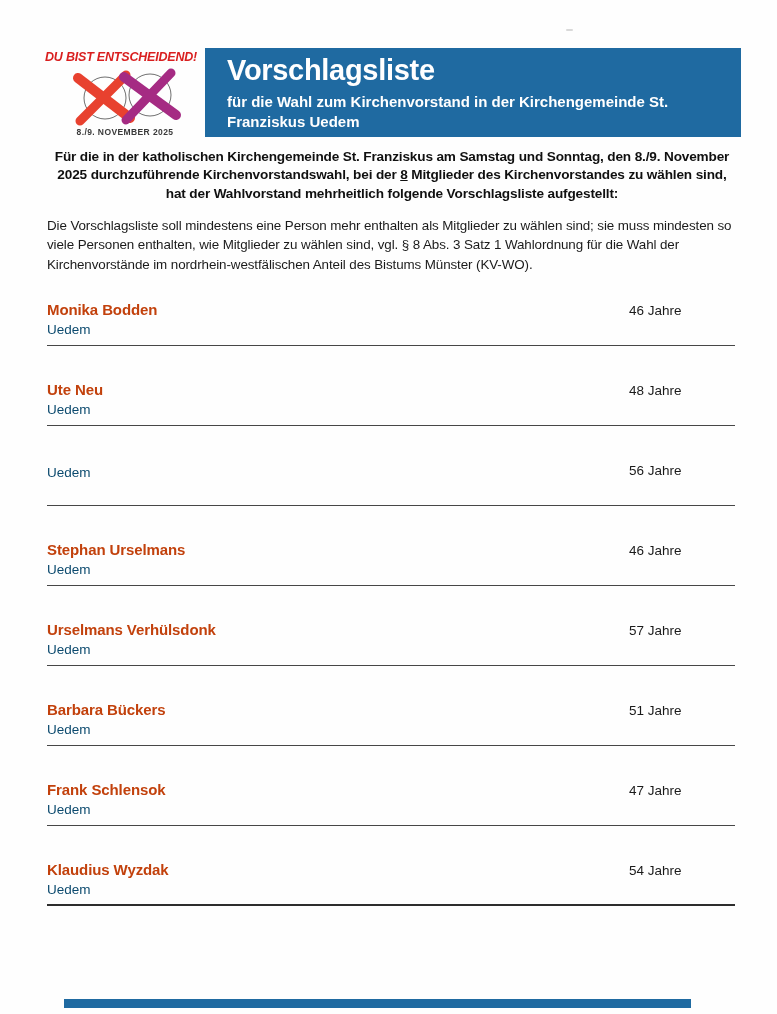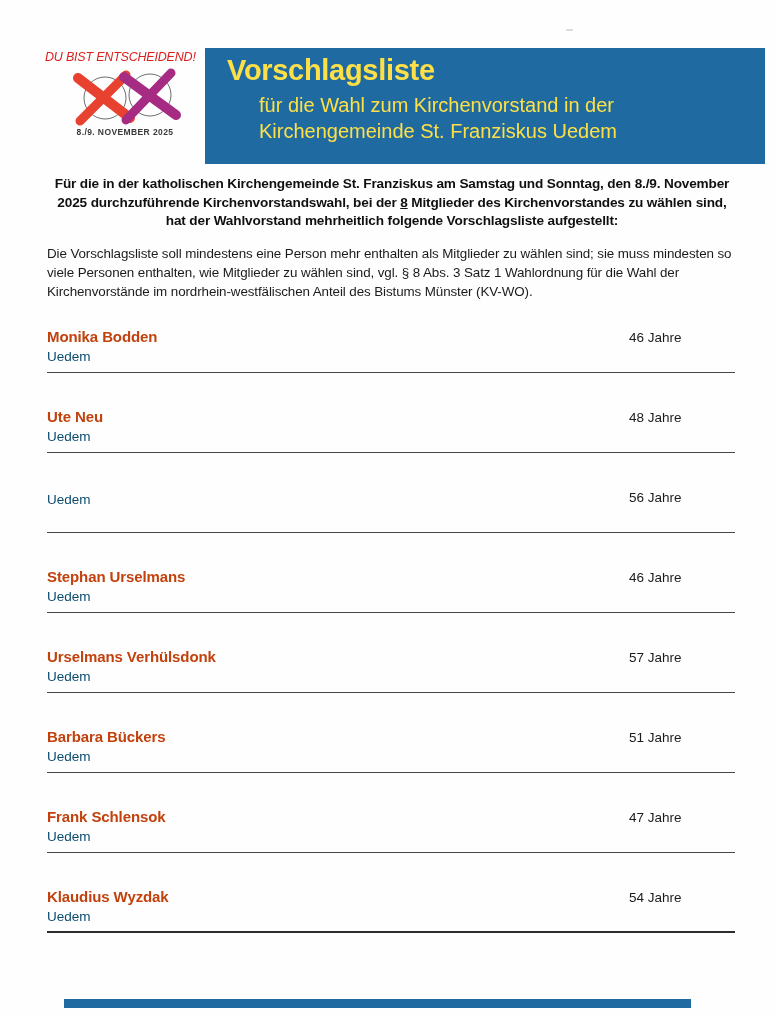--- a/index.html
+++ b/index.html
@@ -21,53 +21,52 @@
     margin: 48px 36px 0 45px;
   }
   .logo-block {
     width: 160px;
     flex: 0 0 160px;
     padding-top: 2px;
   }
   .logo-slogan {
     color: #d91f1f;
     font-style: italic;
-    font-weight: normal;
+    font-weight: bold;
     font-size: 12.5px;
     letter-spacing: -0.2px;
     white-space: nowrap;
   }
   .logo-art { display: block; margin: 1px auto 0; }
   .logo-date {
     text-align: center;
     font-size: 8.5px;
     font-weight: bold;
     color: #3a3a3a;
     letter-spacing: 0.4px;
     margin-top: 0px;
   }
   .title-box {
     flex: 1;
     background: #1f6aa1;
-    color: #fde047;
-    padding: 6px 14px 20px 22px;
+    color: #ffffff;
+    padding: 6px 14px 0 22px;
   }
   .title-box h1 {
     font-size: 29px;
     font-weight: bold;
     letter-spacing: -0.3px;
     line-height: 1.15;
     margin-bottom: 5px;
   }
   .title-box .subtitle {
-    font-size: 20px;
-    font-weight: normal;
+    font-size: 15px;
+    font-weight: bold;
     line-height: 1.3;
     width: 492px;
-    margin-left: 32px;
   }
   
   .intro-bold {
     margin: 11px 40px 0 47px;
     font-size: 13.6px;
     font-weight: bold;
     line-height: 1.36;
     letter-spacing: -0.15px;
     color: #101010;
     text-align: center;

